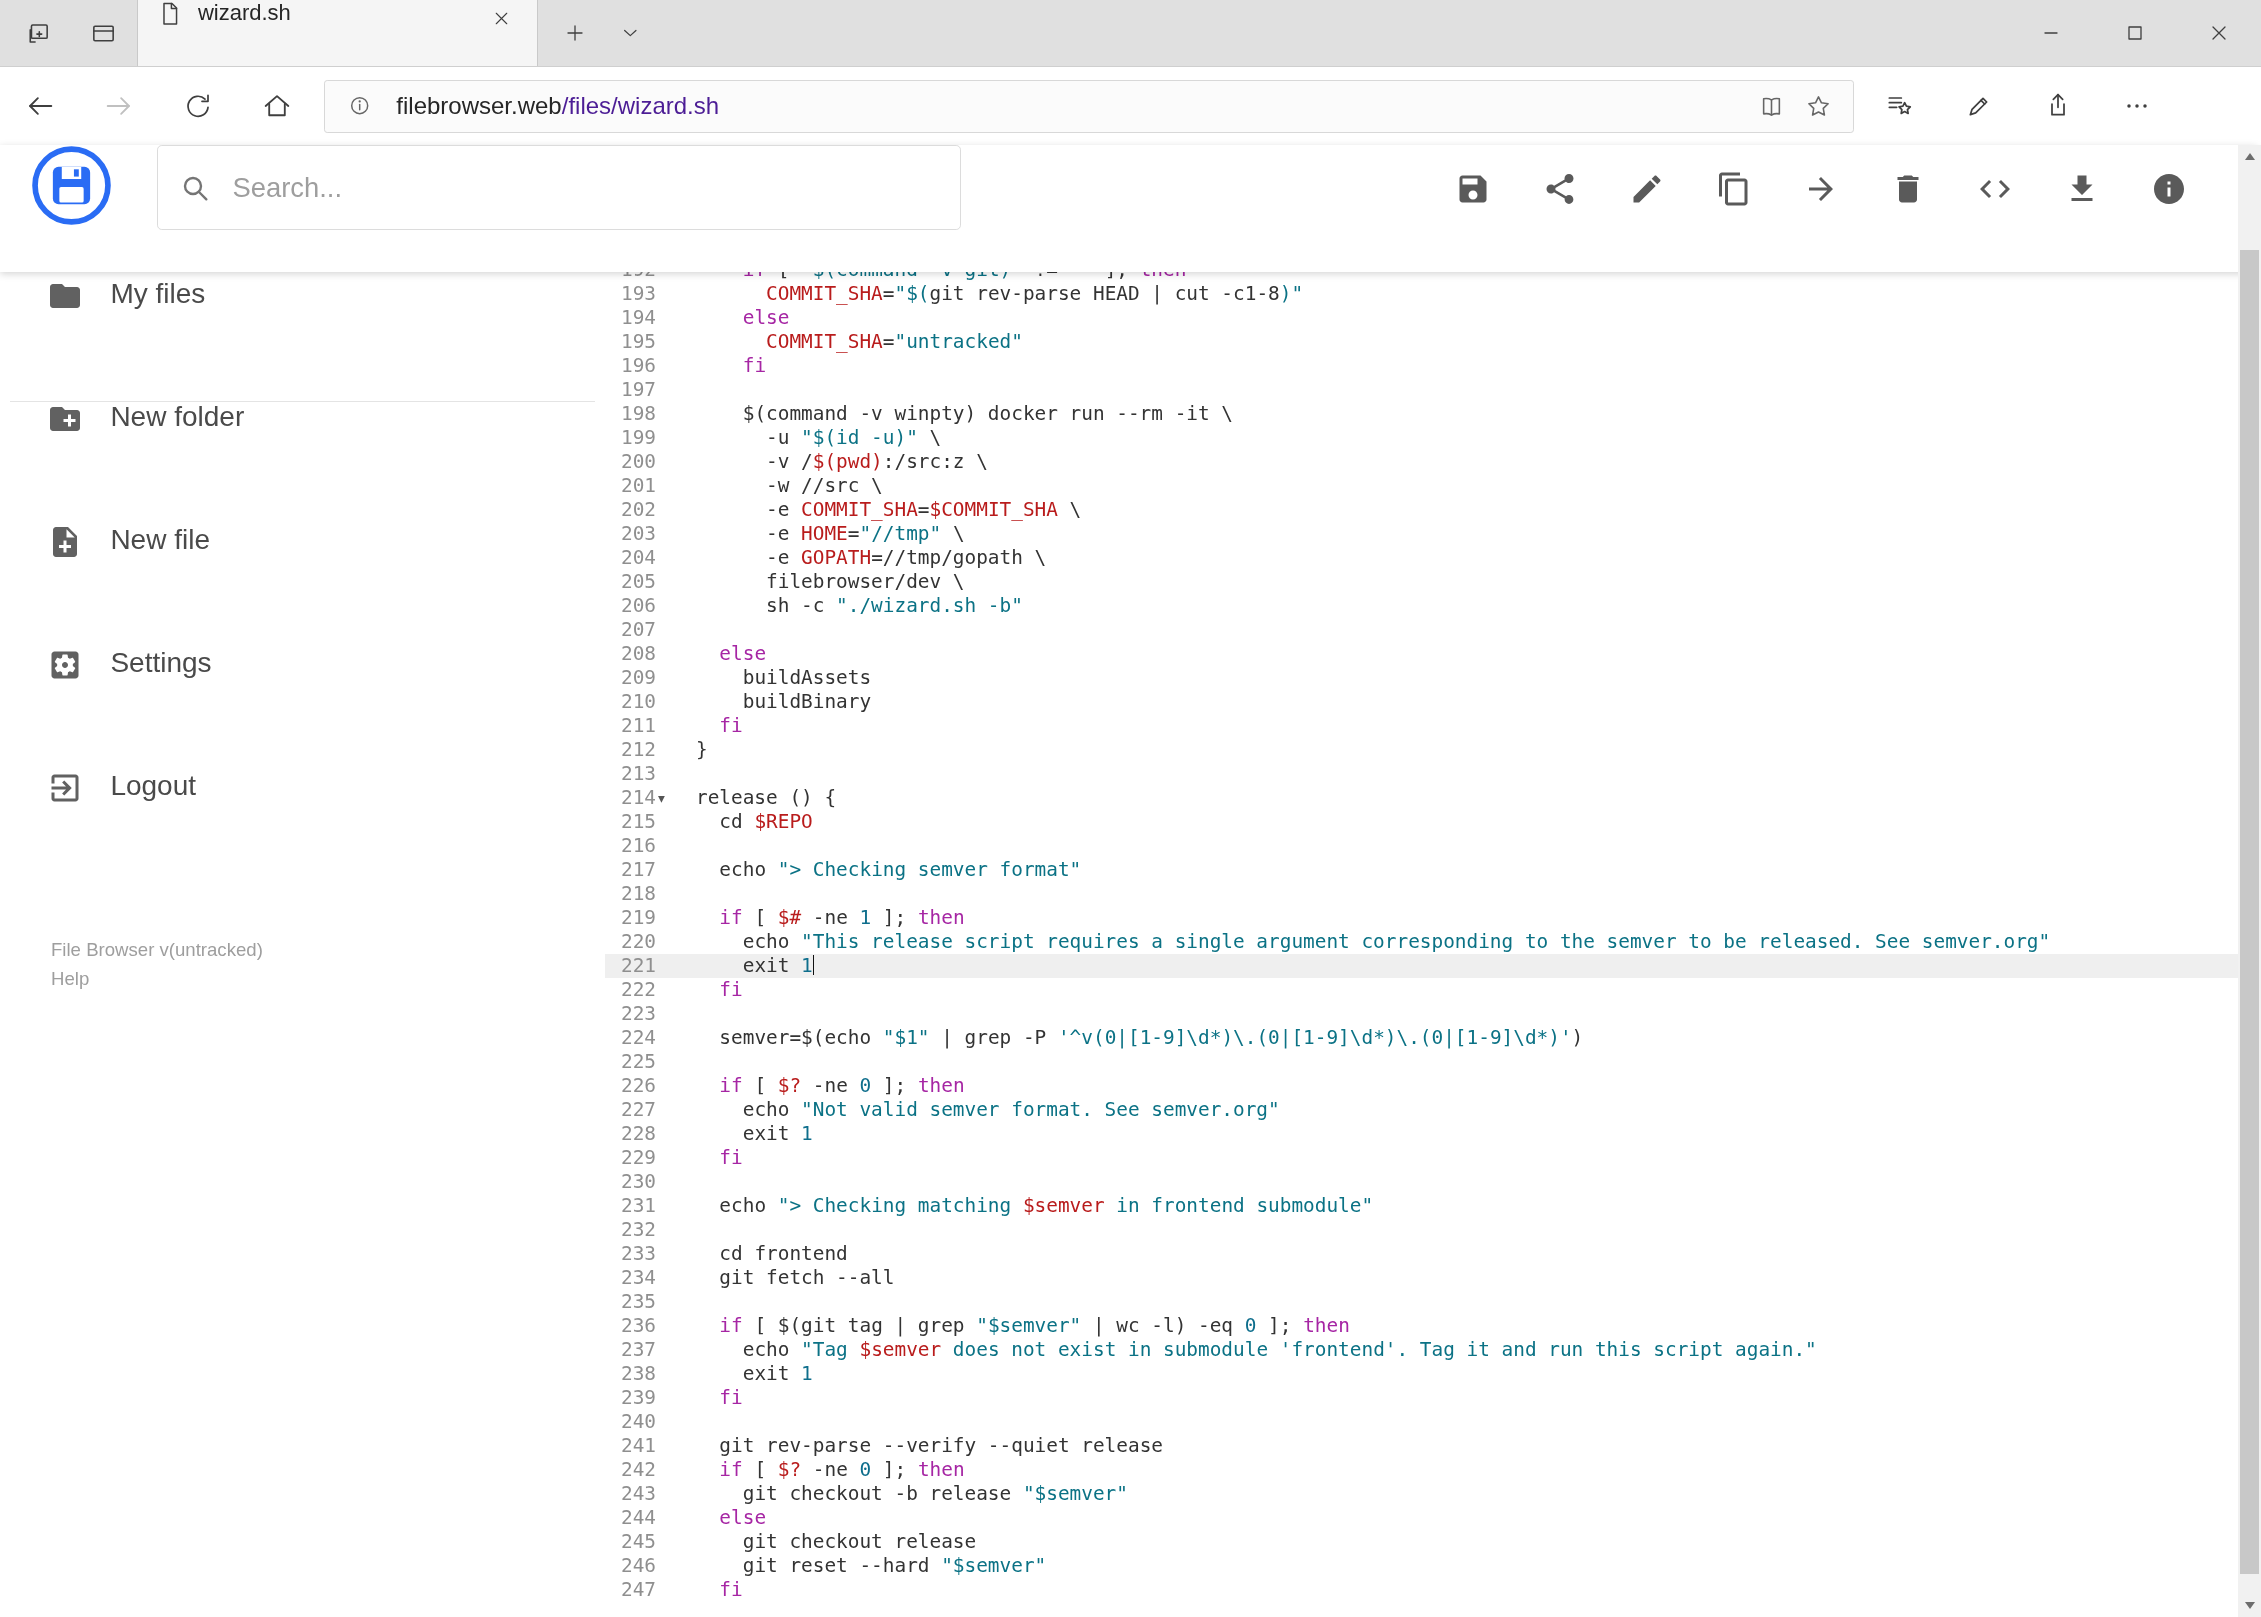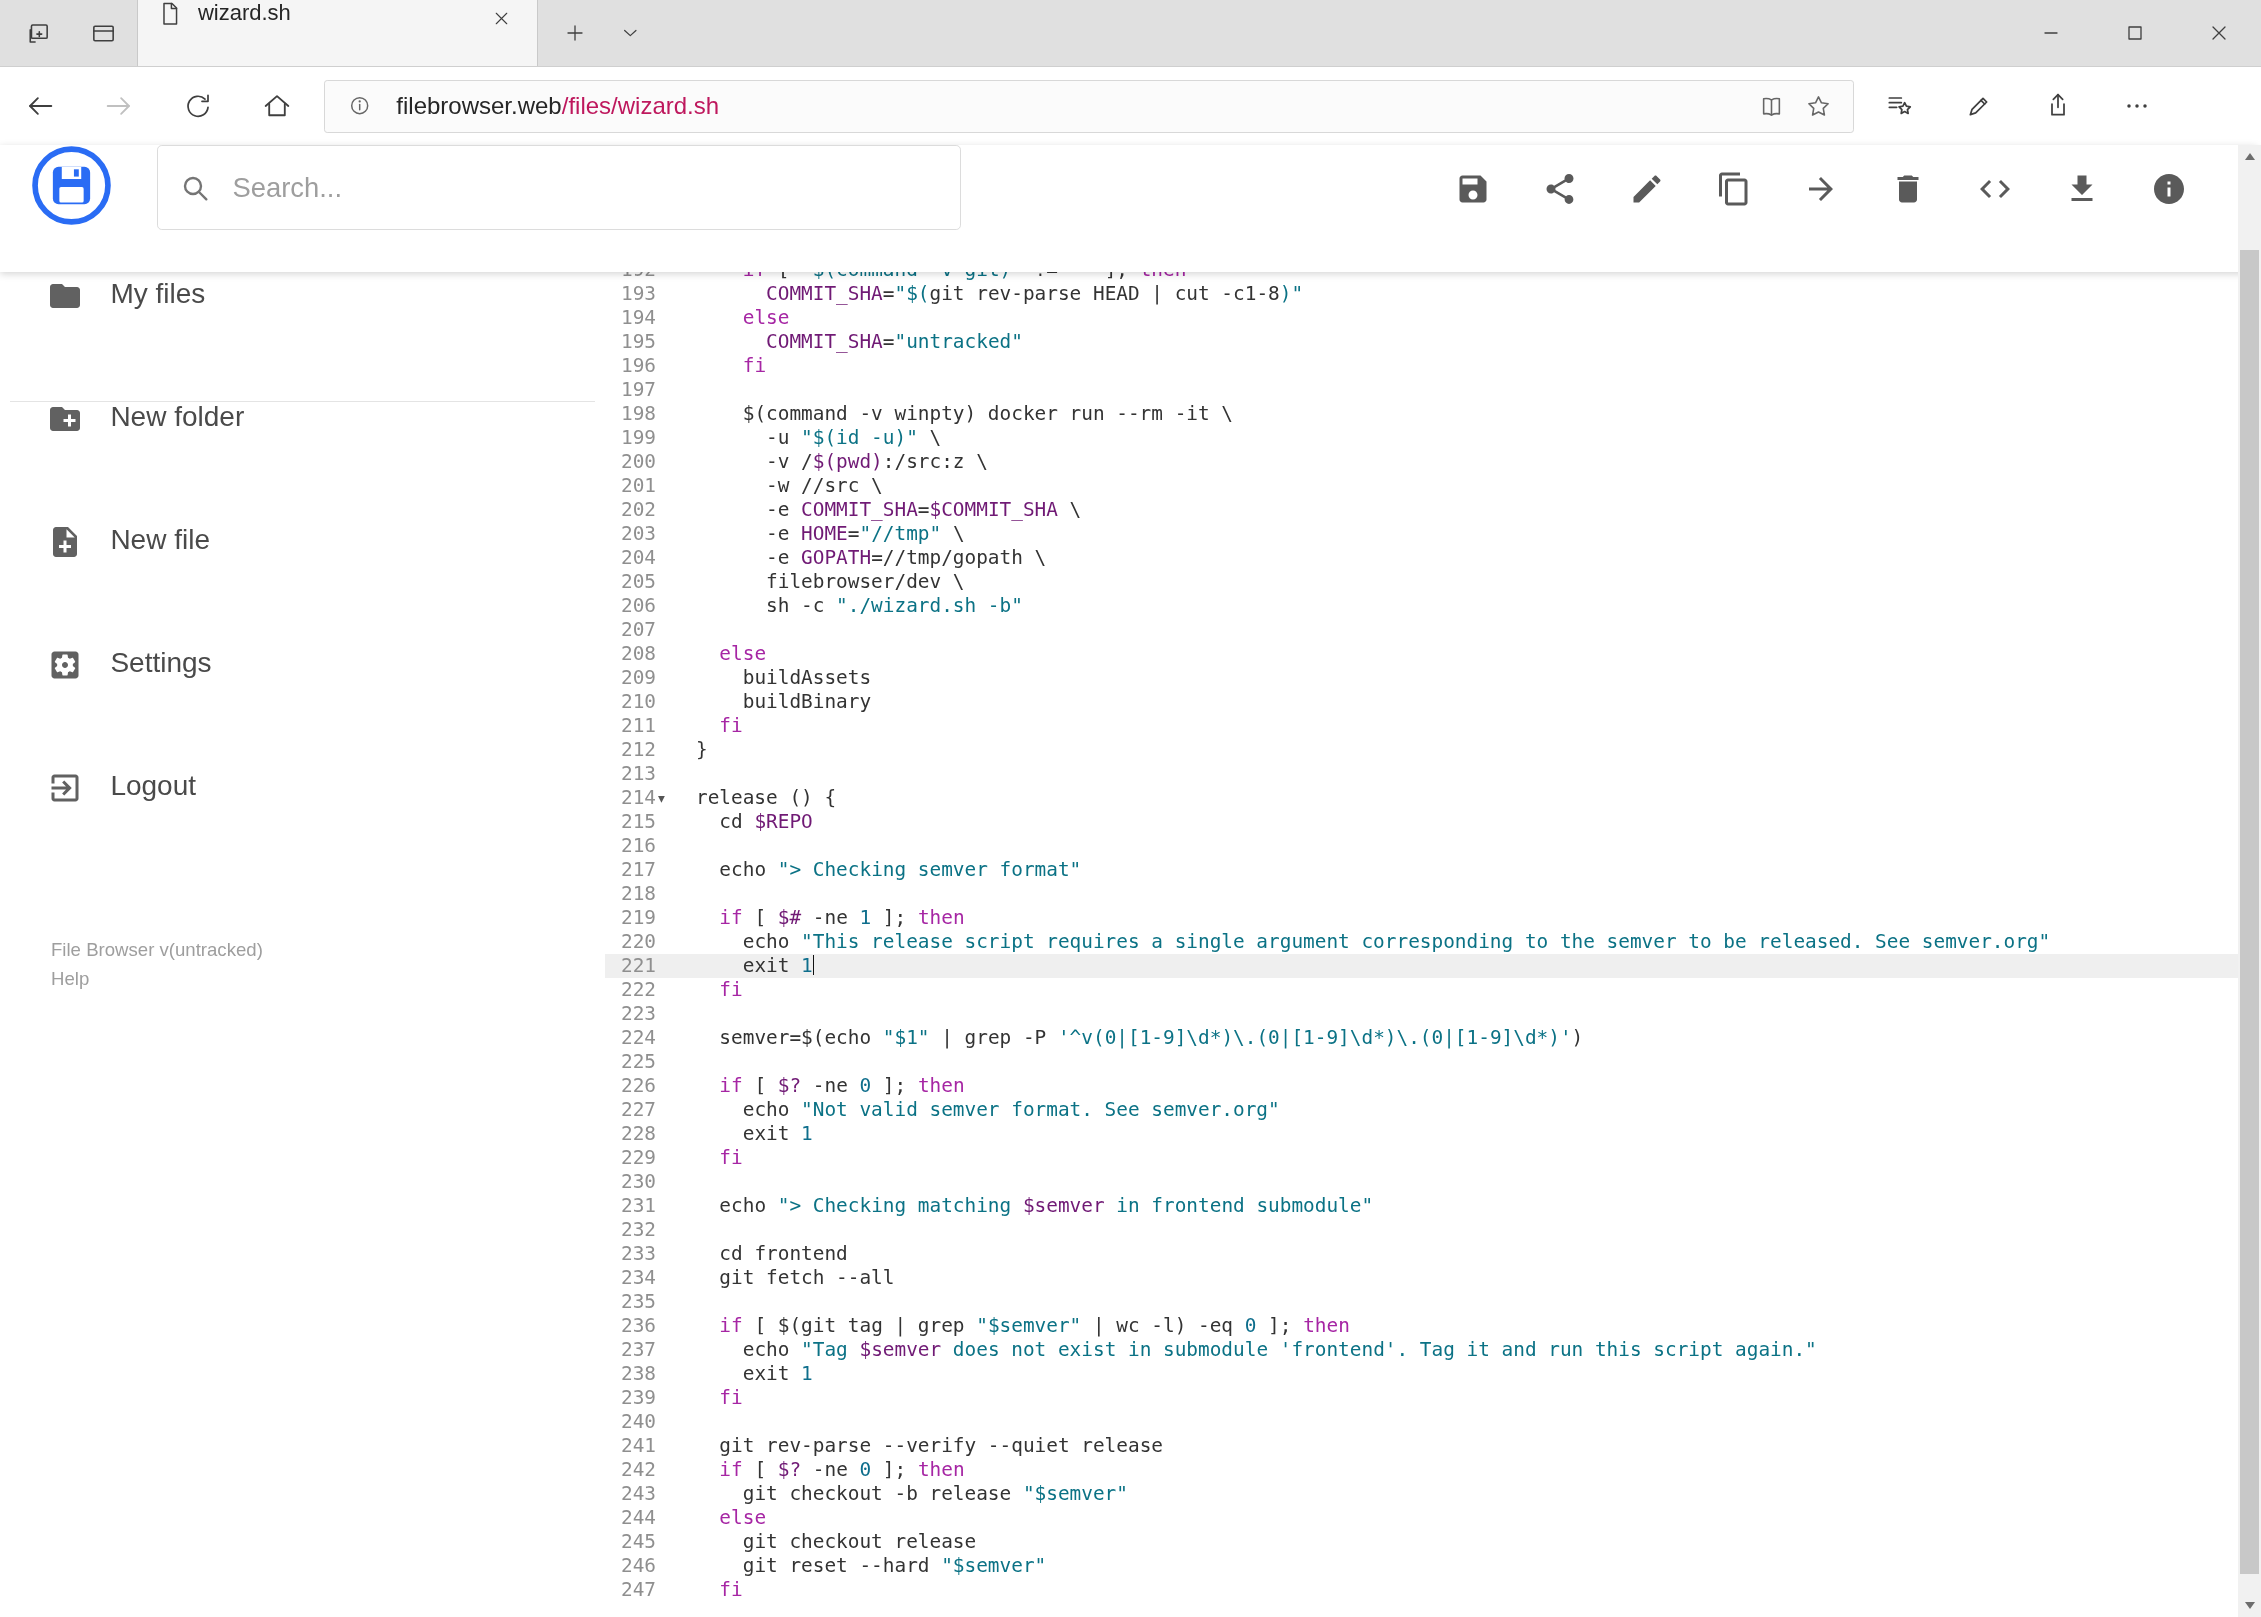--- a/index.html
+++ b/index.html
@@ -23,21 +23,21 @@
 
   
   #addressbar{position:absolute;top:67px;left:0;right:0;height:78px;background:#ffffff;
               display:flex;align-items:center;}
   .nav-btn{width:79px;height:78px;display:flex;align-items:center;justify-content:center;cursor:pointer;flex:0 0 auto;}
   .url-field{flex:0 0 auto;width:1530px;height:53px;margin-left:8px;background:#fbfbfb;
              border:0.8px solid #d8d8d8;border-radius:3.2px;display:flex;align-items:center;
              padding:0 11.3px;box-sizing:border-box;}
   .url-text{font-size:24px;margin-left:13px;white-space:nowrap;flex:1;overflow:hidden;}
   .url-host{color:#262626;}
-  .url-path{color:#be185d;}
+  .url-path{color:#4c1d95;}
   .field-icon{width:47px;height:47px;display:flex;align-items:center;justify-content:center;cursor:pointer;flex:0 0 auto;}
   .right-icons{display:flex;margin-left:6.5px;}
 
   
   #appheader{position:absolute;top:145px;left:0;right:4px;height:127px;background:#fff;
              box-shadow:0 2.4px 7.3px rgba(0,0,0,0.17);z-index:4;display:flex;align-items:flex-start;}
   .logo{width:81px;height:81px;margin-left:31px;flex:0 0 auto;cursor:pointer;}
   .searchbox{width:804px;height:85px;margin-left:45px;background:#fff;border:0.8px solid #dcdcdc;
              border-radius:4.8px;display:flex;align-items:center;padding:0 21px;box-sizing:border-box;cursor:text;}
   .searchbox input{border:none;outline:none;background:transparent;font-size:27.4px;color:#444;
@@ -63,21 +63,21 @@
   #code-lines{margin-top:-13px;}
   .code-row{position:relative;height:24px;white-space:pre;}
   .code-row.active{background:#efefef;}
   .gutter-num{position:absolute;left:0;top:0;width:51px;text-align:right;color:#8f8f8f;}
   .fold{position:absolute;left:53px;top:0;font-size:13.7px;color:#555;
         font-family:"DejaVu Sans",sans-serif;line-height:24px;}
   .code-text{display:block;margin-left:91px;color:#333;}
   .tok-p{color:#333333;}
   .tok-k{color:#a626a4;}
   .tok-s{color:#0b7285;}
-  .tok-v{color:#701a75;}
+  .tok-v{color:#b91c1c;}
   .tok-n{color:#0e6e8c;}
   .cursor{display:inline-block;width:1.6px;height:20px;background:#111;vertical-align:-3.2px;
           animation:blink 1.1s steps(1) infinite;}
   @keyframes blink{50%{opacity:0;}}
 
   
   #scrollbar{position:absolute;top:145px;right:0;bottom:0;width:22.6px;background:#f1f1f1;z-index:6;}
   .sb-arrow{position:absolute;left:0;width:22.6px;height:22.6px;display:flex;align-items:center;justify-content:center;cursor:pointer;}
   .sb-up{top:0;}
   .sb-down{bottom:0;}

